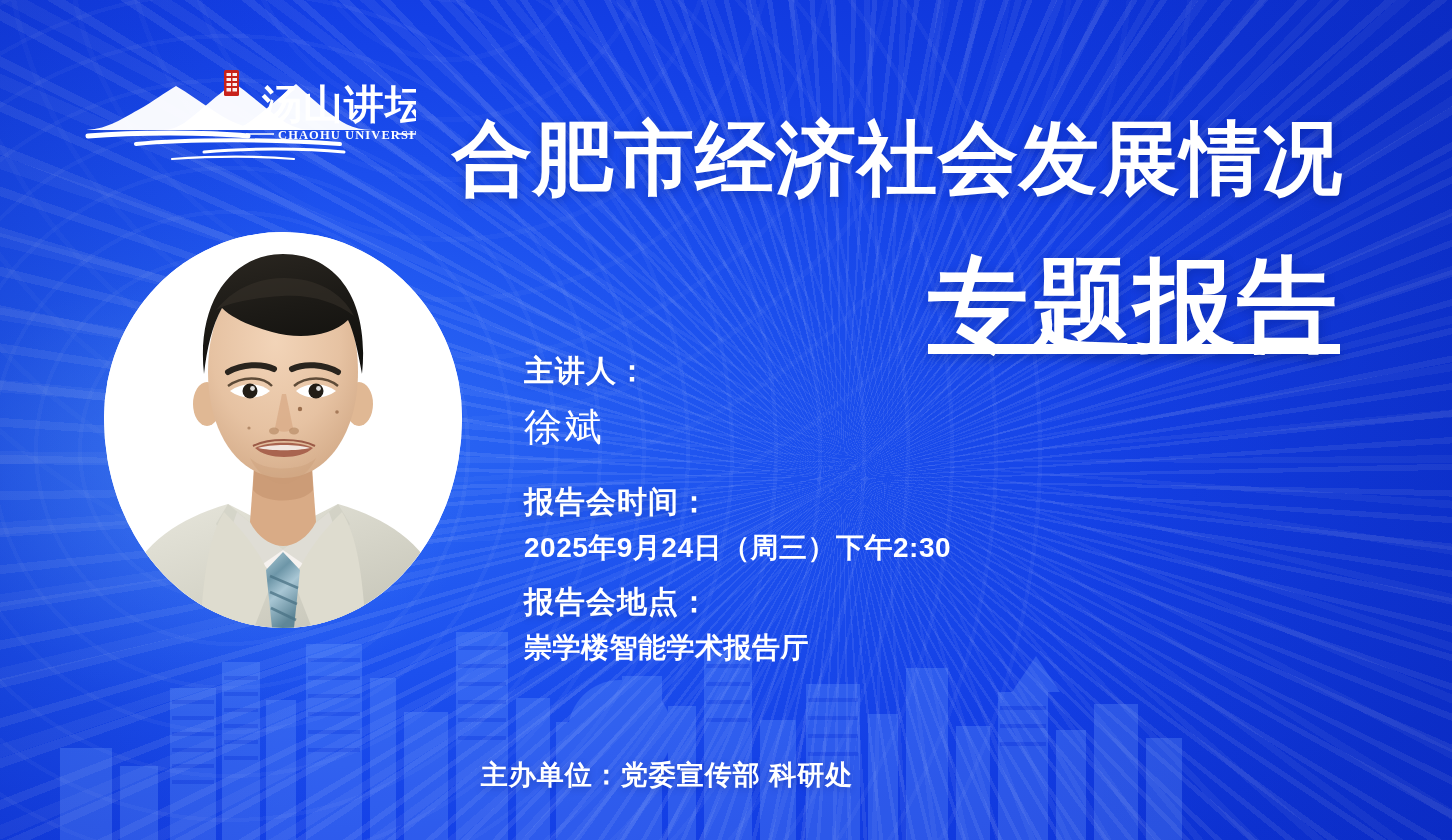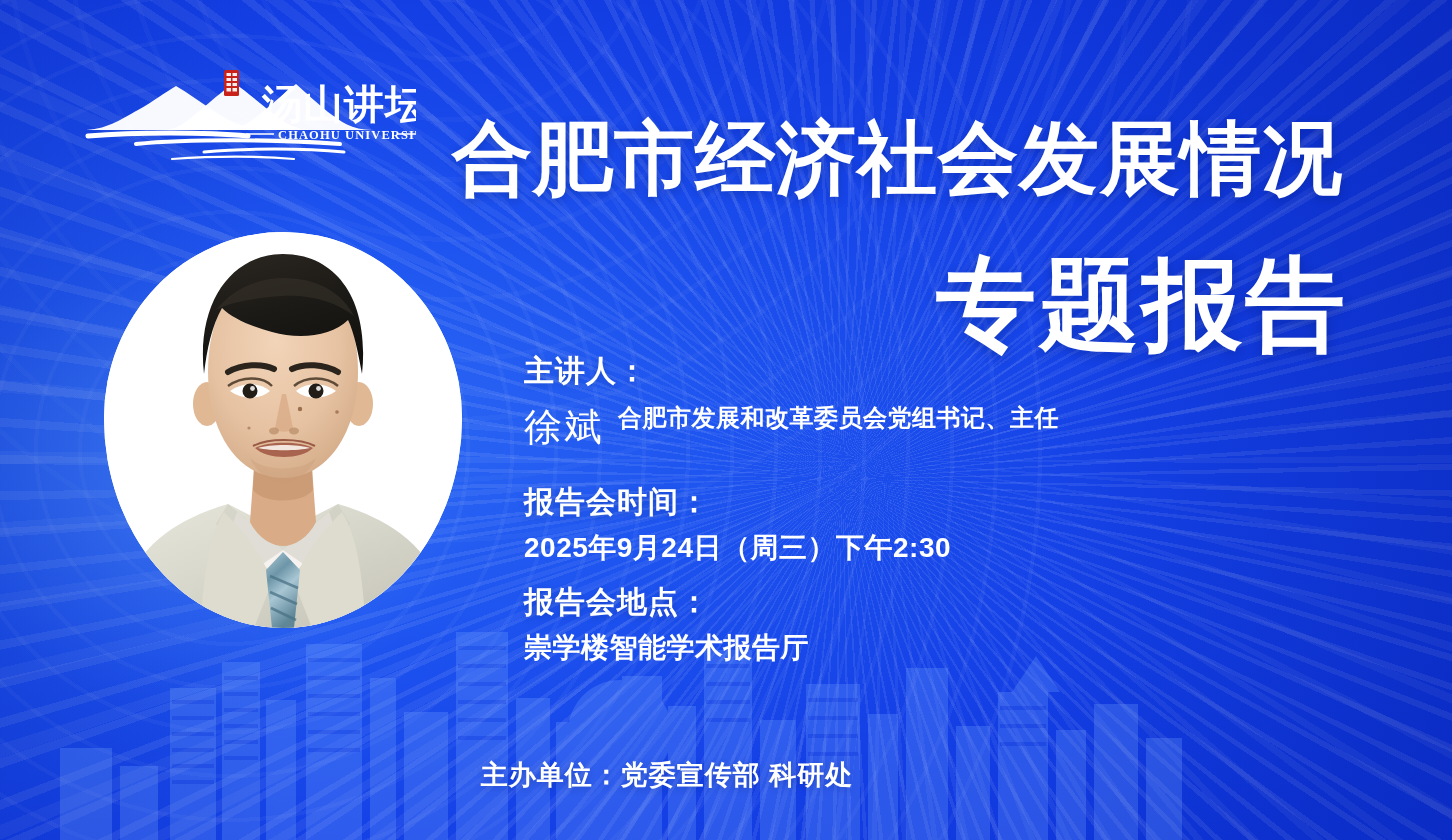--- a/index.html
+++ b/index.html
@@ -82,25 +82,26 @@
   
   .title-block{ position:absolute; left:0; top:0; width:1452px; }
   .title-line1{
     position:absolute; left:452px; top:117px;
     font-size:80px; line-height:84px; font-weight:bold;
     color:#ffffff; letter-spacing:1px;
     text-shadow:0 3px 10px rgba(0,20,90,.28);
     white-space:nowrap;
   }
   .title-line2{
-    position:absolute; right:104px; top:252px;
+    position:absolute; right:112px; top:252px;
     font-size:100px; line-height:104px; font-weight:bold;
     color:#ffffff; letter-spacing:3px;
     text-shadow:0 3px 12px rgba(0,20,90,.30);
     white-space:nowrap;
+    text-decoration:underline;
   }
 
   
   .portrait-wrap{
     position:absolute; left:104px; top:232px;
     width:358px; height:396px;
   }
   .portrait-clip{
     position:absolute; inset:0;
     border-radius:50% 50% 50% 50% / 47% 47% 53% 53%;
@@ -350,21 +351,20 @@
 
         <path d="M146 226 C160 240 198 240 212 226 C204 244 186 252 179 252 C172 252 154 244 146 226 Z" fill="#c99a76" opacity=".35"></path>
       </svg>
     </div>
   </div>
 
   <div class="info">
     <div class="label">主讲人：</div>
     <div class="speaker-row">
       <span class="speaker-name">徐斌</span>
-      <span class="speaker-title">合肥市发展和改革委员会党组书记、主任</span>
     </div>
     <div class="gap-a"></div>
     <div class="label">报告会时间：</div>
     <div class="value">2025年9月24日（周三）下午2:30</div>
     <div class="gap-b"></div>
     <div class="label">报告会地点：</div>
     <div class="value">崇学楼智能学术报告厅</div>
   </div>
 
   <div class="footer">

